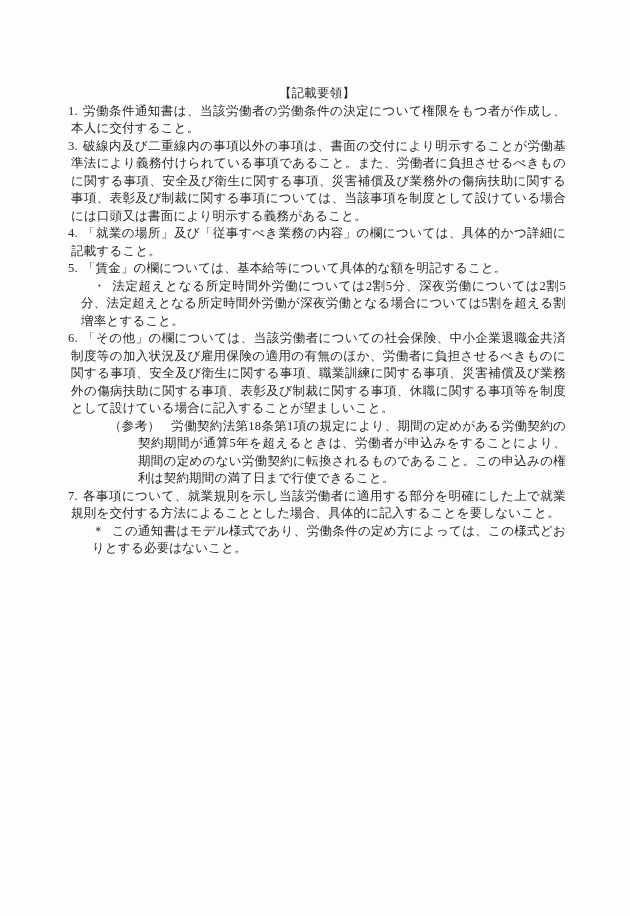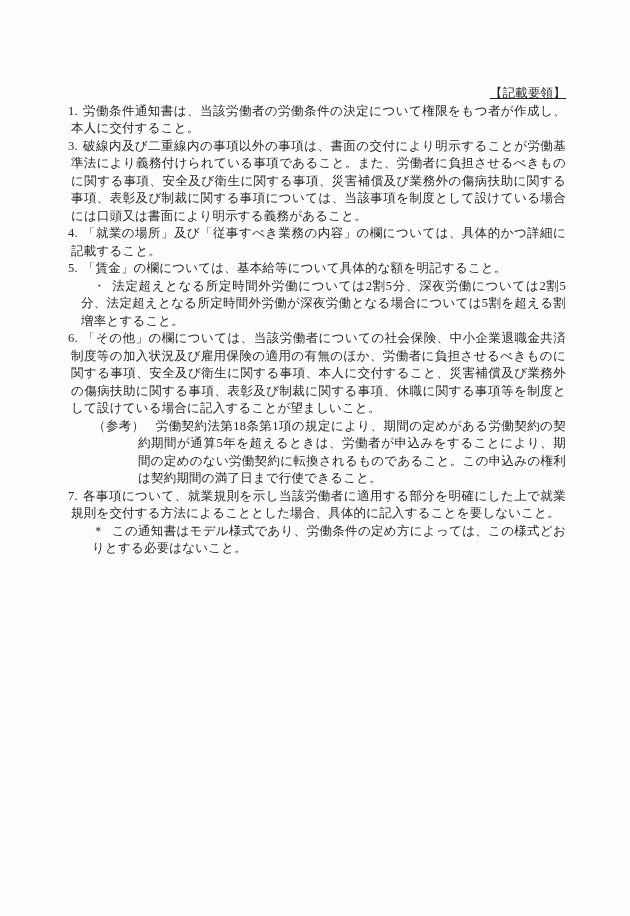--- a/index.html
+++ b/index.html
@@ -24,32 +24,32 @@
     left: 68px;
     top: 85px;
     width: 498px;
     font-size: 12.5px;
     line-height: 17.5px;
     color: #262626;
     text-align: justify;
     letter-spacing: 0.2px;
   }
   .para { margin: 0; padding: 0; }
-  .heading { text-align: right; text-decoration: underline; }
+  .heading { text-align: center; }
   
   .item { margin-left: 3px; text-indent: -3px; }
   .item > .marker { margin-right: 5px; }
   
   .indent-para { text-indent: 21px; }
   
   .bullet { margin-left: 13px; text-indent: 12px; }
   .bullet > .marker { margin-right: 6px; }
   
   .reference { margin-left: 70px; text-indent: -45px; }
-  .reference > .marker { margin-right: 11px; }
+  .reference > .marker { margin-right: 11px; margin-left: 16px; }
   
   .note { margin-left: 24px; }
   .note > .marker { margin-right: 7px; }
 </style>
 </head>
 <body>
 
 <div class="page">
   <div class="content">
 
@@ -72,21 +72,21 @@
     <div class="para item">
       <span class="marker">5.</span><span>「賃金」の欄については、基本給等について具体的な額を明記すること。</span>
     </div>
 
     <div class="para bullet">
       <span class="marker">・</span><span>法定超えとなる所定時間外労働については2割5分、深夜労働については2割5分、法定超えとなる所定時間外労働が深夜労働となる場合については5割を超える割増率とすること。</span>
     </div>
 
 
     <div class="para item">
-      <span class="marker">6.</span><span>「その他」の欄については、当該労働者についての社会保険、中小企業退職金共済制度等の加入状況及び雇用保険の適用の有無のほか、労働者に負担させるべきものに関する事項、安全及び衛生に関する事項、本人に交付すること、災害補償及び業務外の傷病扶助に関する事項、表彰及び制裁に関する事項、休職に関する事項等を制度として設けている場合に記入することが望ましいこと。</span>
+      <span class="marker">6.</span><span>「その他」の欄については、当該労働者についての社会保険、中小企業退職金共済制度等の加入状況及び雇用保険の適用の有無のほか、労働者に負担させるべきものに関する事項、安全及び衛生に関する事項、職業訓練に関する事項、災害補償及び業務外の傷病扶助に関する事項、表彰及び制裁に関する事項、休職に関する事項等を制度として設けている場合に記入することが望ましいこと。</span>
     </div>
 
 
     <div class="para reference">
       <span class="marker">（参考）</span><span>労働契約法第18条第1項の規定により、期間の定めがある労働契約の契約期間が通算5年を超えるときは、労働者が申込みをすることにより、期間の定めのない労働契約に転換されるものであること。この申込みの権利は契約期間の満了日まで行使できること。</span>
     </div>
 
     <div class="para item">
       <span class="marker">7.</span><span>各事項について、就業規則を示し当該労働者に適用する部分を明確にした上で就業規則を交付する方法によることとした場合、具体的に記入することを要しないこと。</span>
     </div>

